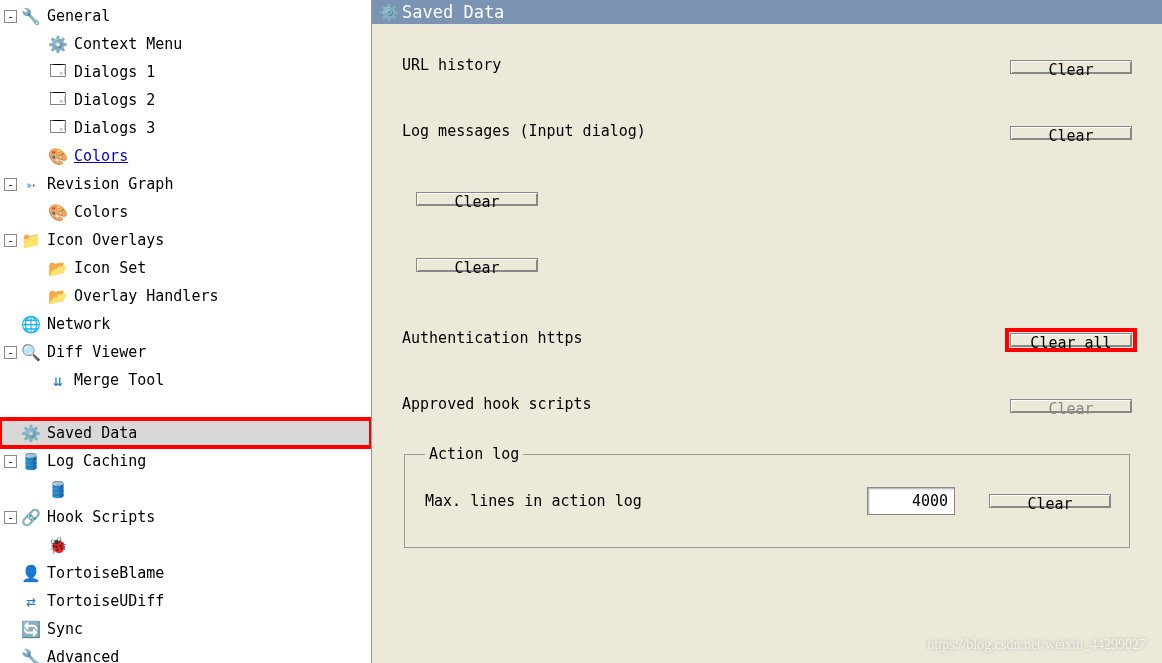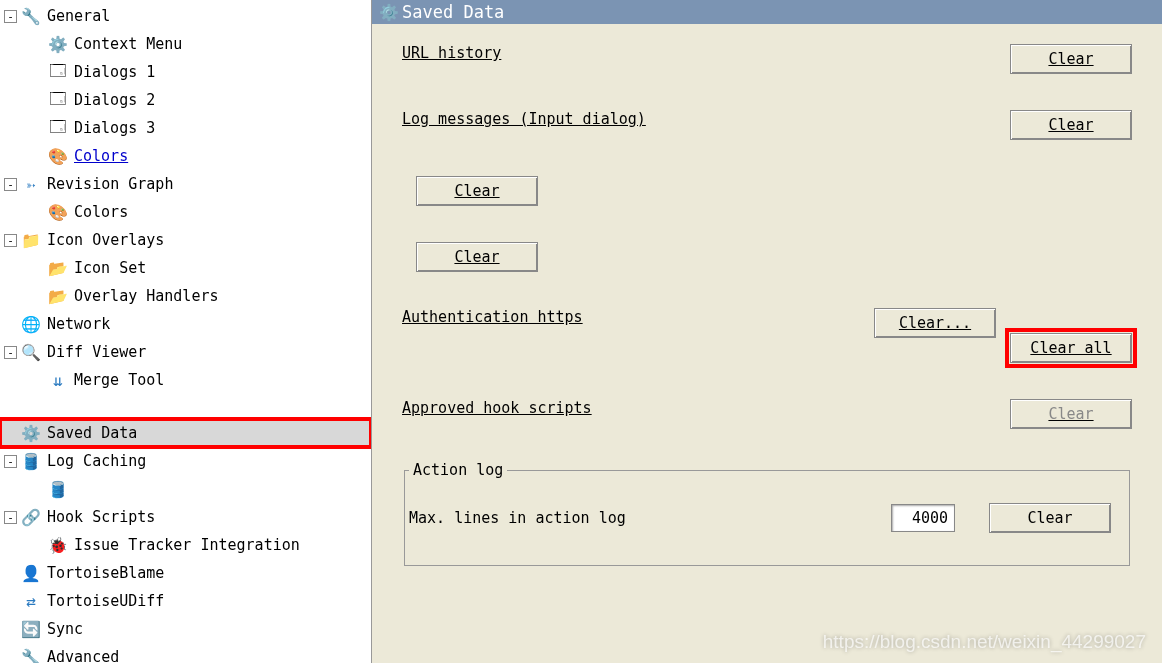--- a/index.html
+++ b/index.html
@@ -77,71 +77,70 @@
   display: flex;
   align-items: center;
   height: 24px;
 }
 .title-bar .icon { margin-right: 4px; width: 18px; height: 18px; }
 .content {
   padding: 20px 30px;
 }
 .row {
   display: flex;
-  align-items: flex-start;
+  align-items: flex-end;
   margin-bottom: 36px;
   min-height: 30px;
-  text-decoration: underline;
 }
 .row-label {
   flex: 1;
   font-size: 15px;
 }
 .btn {
   min-width: 122px;
-  height: 30px;
+  height: 14px;
   background: #ece9d8;
   border: 1px solid #888;
   box-shadow: 1px 1px 0 #fff inset, -1px -1px 0 #888 inset;
   font-family: inherit;
   font-size: 15px;
   cursor: pointer;
   margin-left: 14px;
   padding: 0 6px;
 }
 .btn.disabled { color: #888; }
 fieldset.action-log {
   border: 1px solid #999;
-  padding: 24px 18px 32px 4px;
+  padding: 24px 18px 32px 20px;
   margin-top: 11px;
 }
 fieldset.action-log legend {
   font-size: 15px;
   padding: 0 4px;
 }
 .al-row { display: flex; align-items: center; }
 .al-label { flex: 1; }
 .num-input {
-  width: 64px;
+  width: 88px;
   height: 28px;
   text-align: right;
   padding-right: 6px;
   font-family: inherit;
   font-size: 15px;
   border: 1px solid #888;
   box-shadow: inset 1px 1px 2px #aaa;
   margin-right: 20px;
 }
 .watermark {
   position: absolute;
   right: 16px;
   bottom: 10px;
   color: rgba(255,255,255,0.7);
-  font-family: Liberation Sans, sans-serif;
-  font-size: 19px;
+  font-family: Liberation Serif, serif;
+  font-size: 14px;
   text-shadow: 0 0 4px rgba(0,0,0,0.3);
 }
 .btn.hl-red { outline: 4px solid #ff0000; outline-offset: 1px; }
 </style>
 </head>
 <body>
 
 <div class="tree-panel">
 
   <div class="tree-item">
@@ -236,21 +235,20 @@
   </div>
 
   <div class="tree-item">
     <span class="exp">-</span>
     <span class="icon">🔗</span>
     <span class="tree-label">Hook Scripts</span>
   </div>
   <div class="tree-item">
     <span class="spacer" style="width:44px"></span>
     <span class="icon">🐞</span>
-    <span class="tree-label">Issue Tracker Integration</span>
   </div>
 
   <div class="tree-item">
     <span class="spacer" style="width:17px"></span>
     <span class="icon">👤</span>
     <span class="tree-label">TortoiseBlame</span>
   </div>
   <div class="tree-item">
     <span class="spacer" style="width:17px"></span>
     <span class="icon" style="color:#2a7ac0">⇄</span>
@@ -288,21 +286,20 @@
     <div class="row">
       <button class="btn">Clear</button>
     </div>
 
     <div class="row">
       <button class="btn">Clear</button>
     </div>
 
     <div class="row">
       <span class="row-label">Authentication https</span>
-      <button class="btn">Clear...</button>
       <button class="btn hl-red">Clear all</button>
     </div>
 
     <div class="row" style="margin-bottom:32px">
       <span class="row-label">Approved hook scripts</span>
       <button class="btn disabled">Clear</button>
     </div>
 
     <fieldset class="action-log">
       <legend>Action log</legend>

